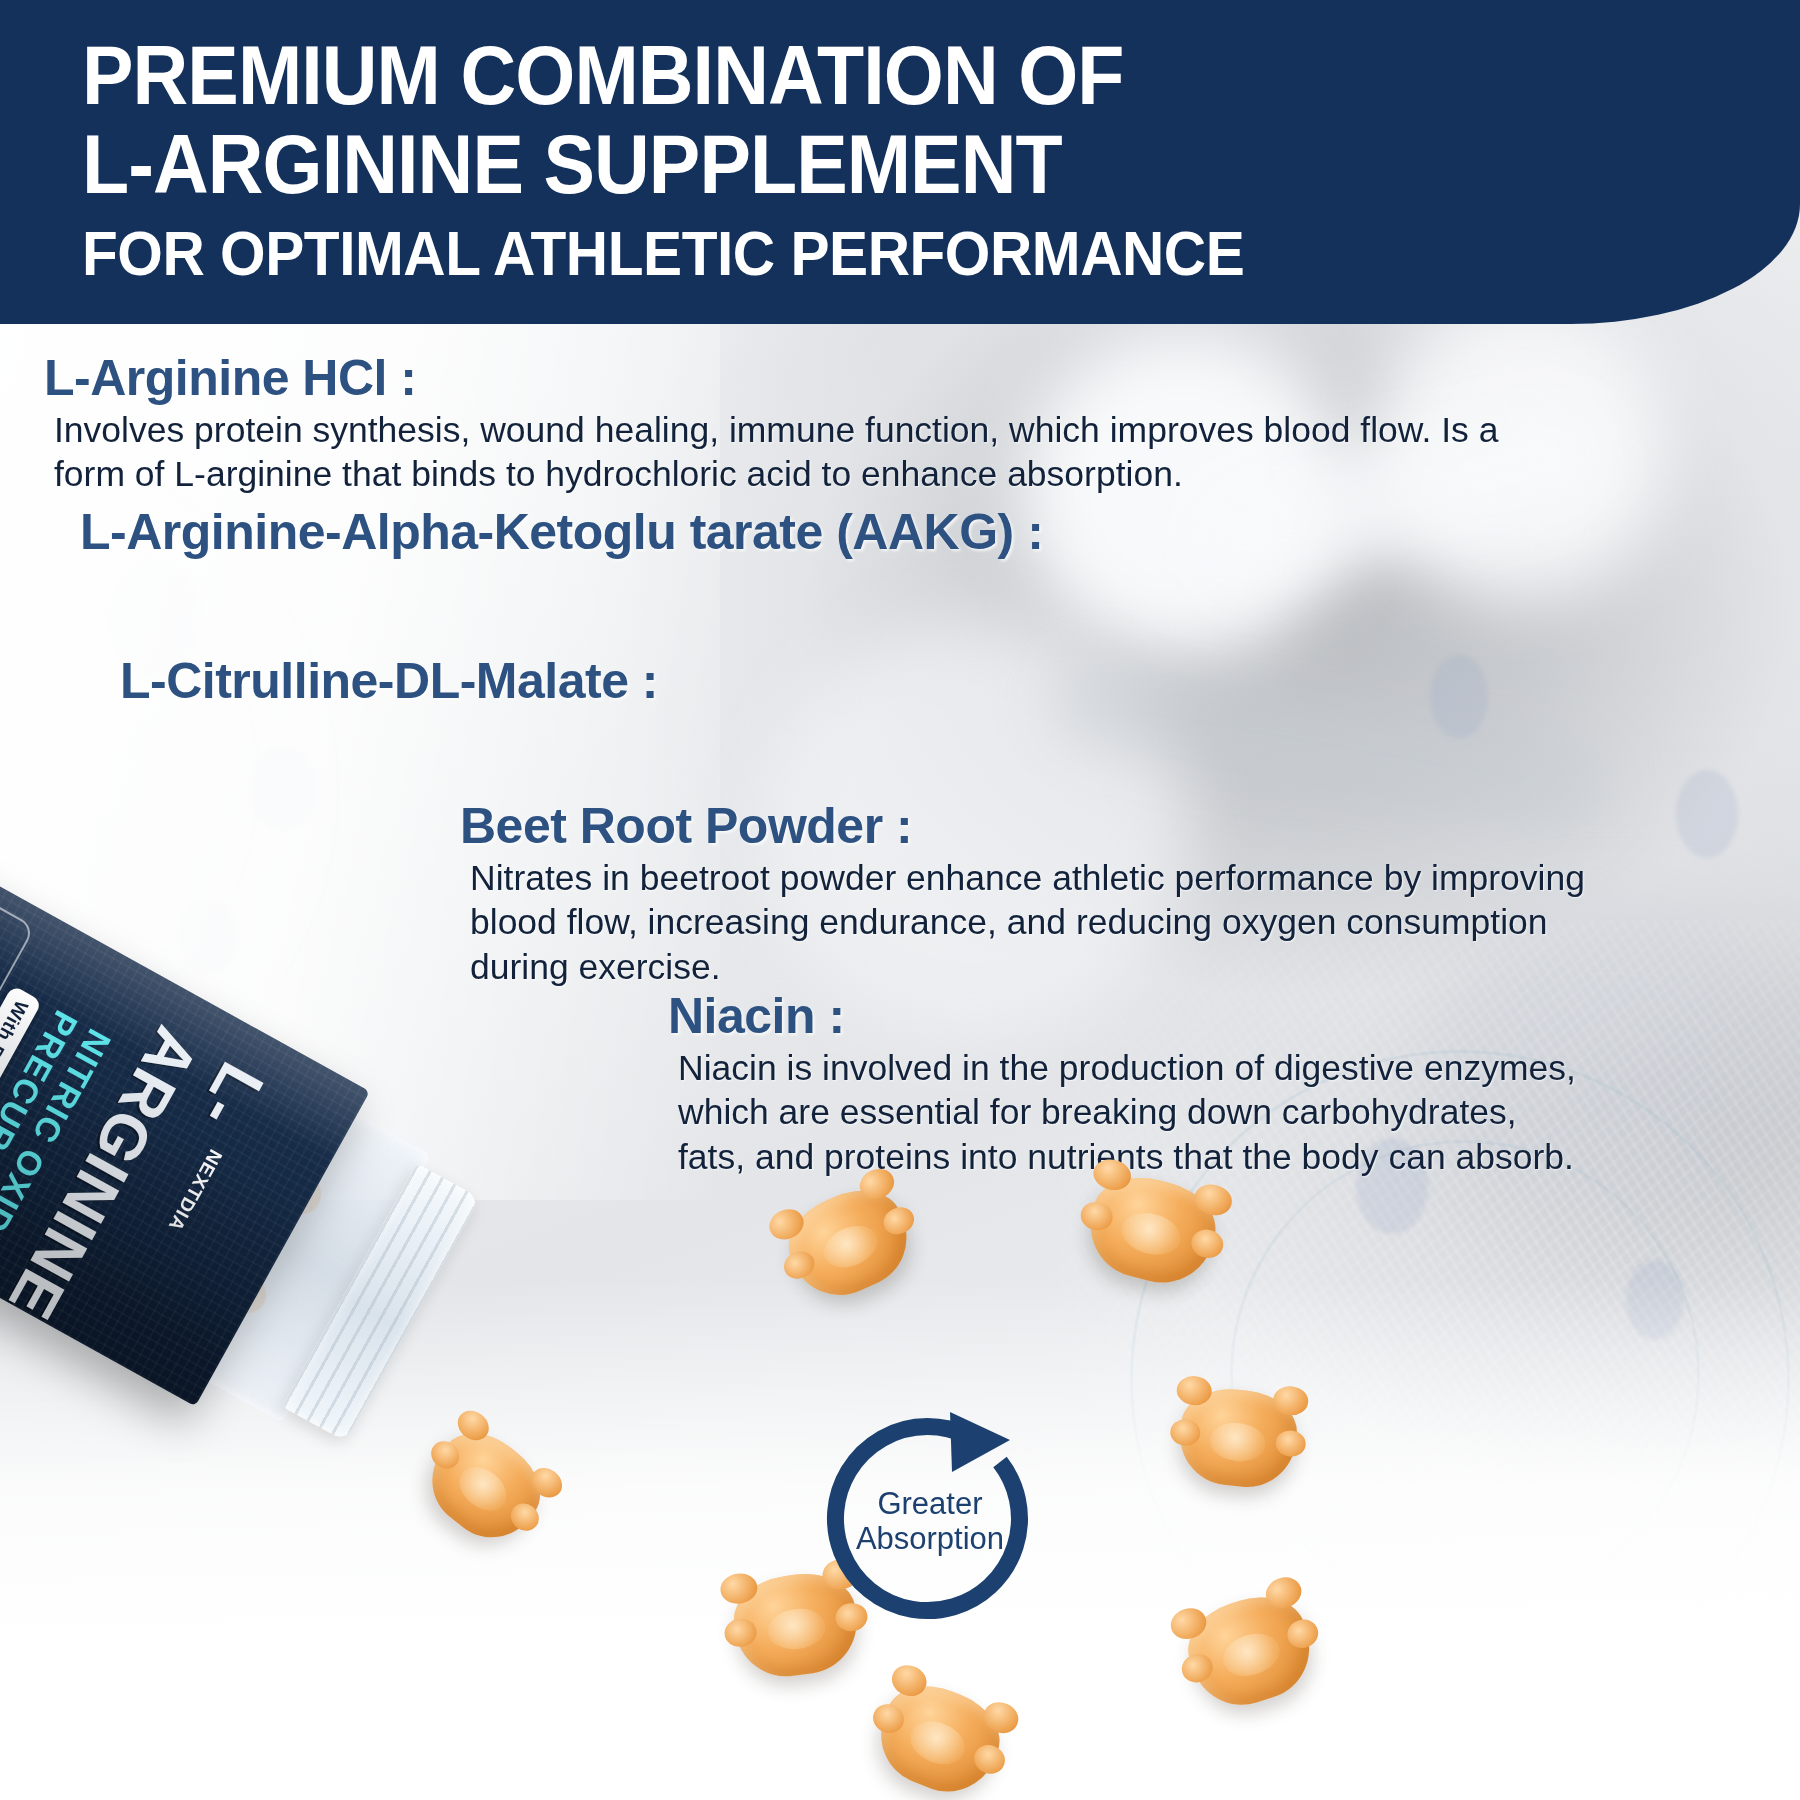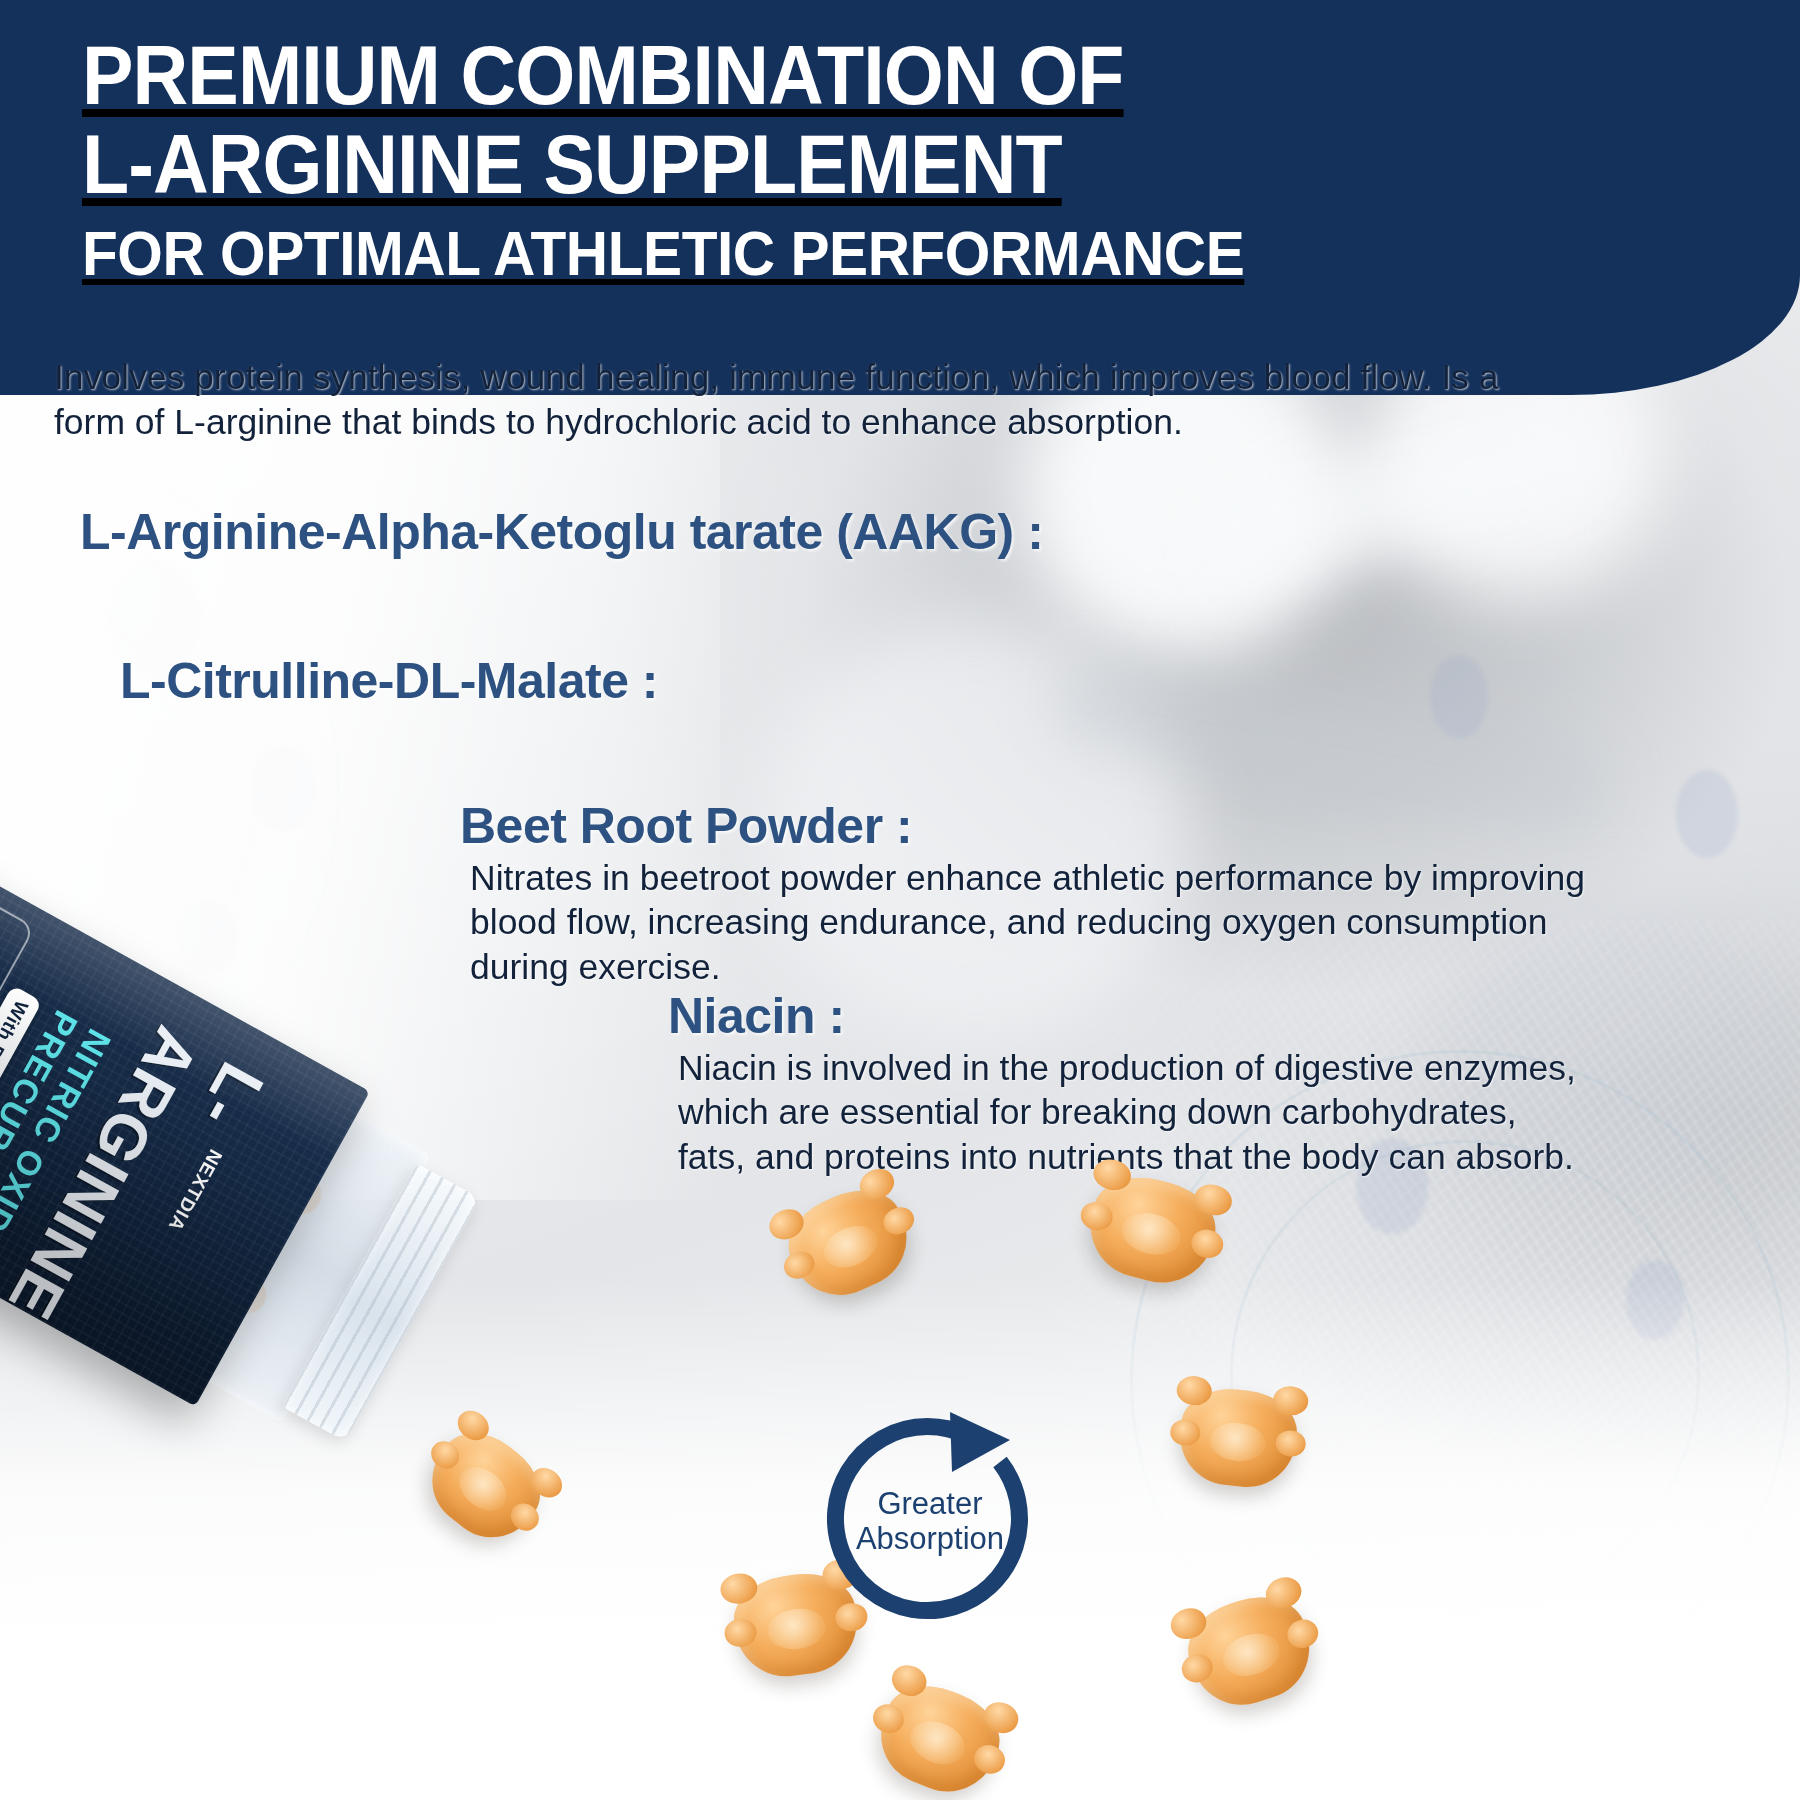--- a/index.html
+++ b/index.html
@@ -58,24 +58,23 @@
     position:absolute; left:0; top:300px; width:720px; height:900px;
     background:linear-gradient(100deg, rgba(255,255,255,.97) 0%, rgba(255,255,255,.88) 45%, rgba(255,255,255,0) 100%);
   }
   .bg-bottom-fade {
     position:absolute; left:0; right:0; bottom:0; height:520px;
     background:linear-gradient(0deg, #ffffff 30%, rgba(255,255,255,.85) 60%, rgba(255,255,255,0) 100%);
   }
 
   
   #header {
-    position:absolute; left:0; top:0; width:1800px; height:395px;
+    position:absolute; left:0; top:0; width:1800px; height:324px;
     background:#14315c; z-index:5;
     border-bottom-right-radius:230px 120px;
-    text-decoration:underline;
   }
   #header .title-block { padding:34px 0 0 82px; }
   .h-line1, .h-line2 {
     color:#fff; font-weight:bold; font-size:83px; line-height:1.0;
     letter-spacing:-1px; white-space:nowrap;
     transform:scaleX(.93); transform-origin:left center;
   }
   .h-line2 { margin-top:6px; }
   .h-line3 {
     color:#fff; font-weight:bold; font-size:63px; line-height:1.0;
@@ -260,20 +259,21 @@
   <div class="title-block">
     <div class="h-line1">PREMIUM COMBINATION OF</div>
     <div class="h-line2">L-ARGININE SUPPLEMENT</div>
     <div class="h-line3">FOR OPTIMAL ATHLETIC PERFORMANCE</div>
   </div>
 </div>
 
 <div id="content">
 
   <div class="sec" id="sec-hcl">
+    <h2>L-Arginine HCl :</h2>
     <p>Involves  protein synthesis, wound healing, immune function, which improves blood flow. Is a
  form of L-arginine that binds to hydrochloric acid to enhance absorption.</p>
   </div>
 
   <div class="sec" id="sec-aakg">
     <h2>L-Arginine-Alpha-Ketoglu tarate (AAKG) :</h2>
   </div>
 
   <div class="sec" id="sec-citr">
     <h2>L-Citrulline-DL-Malate :</h2>

